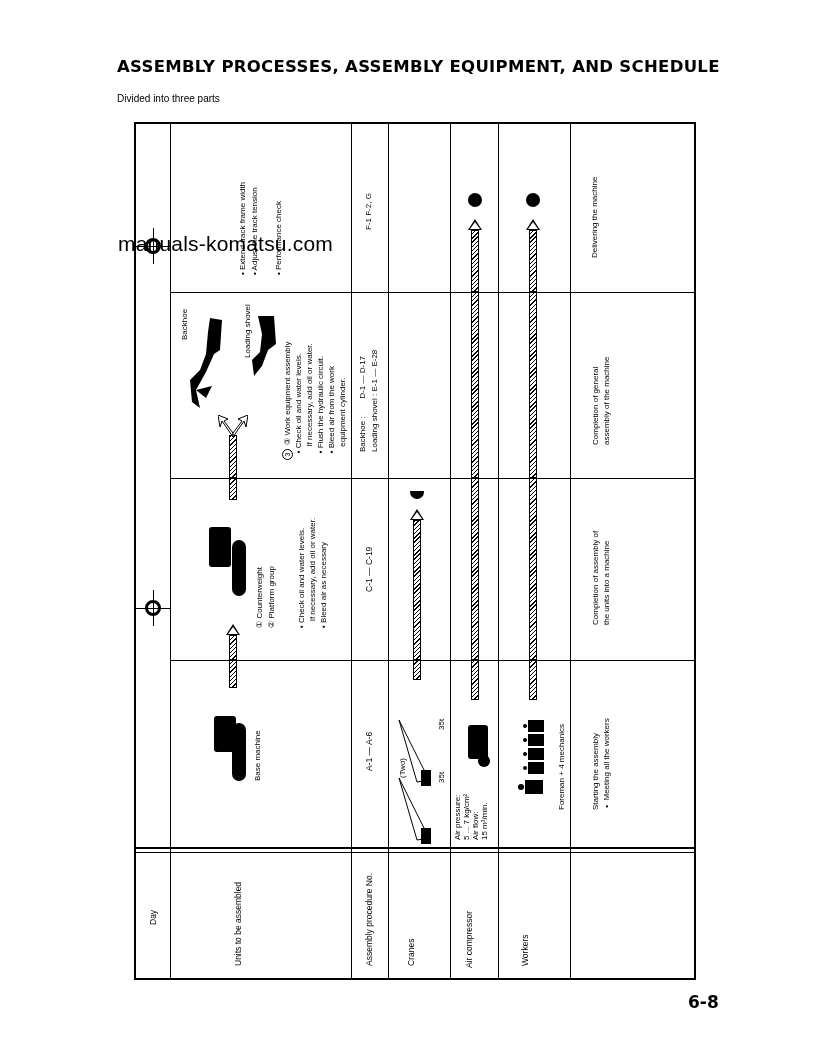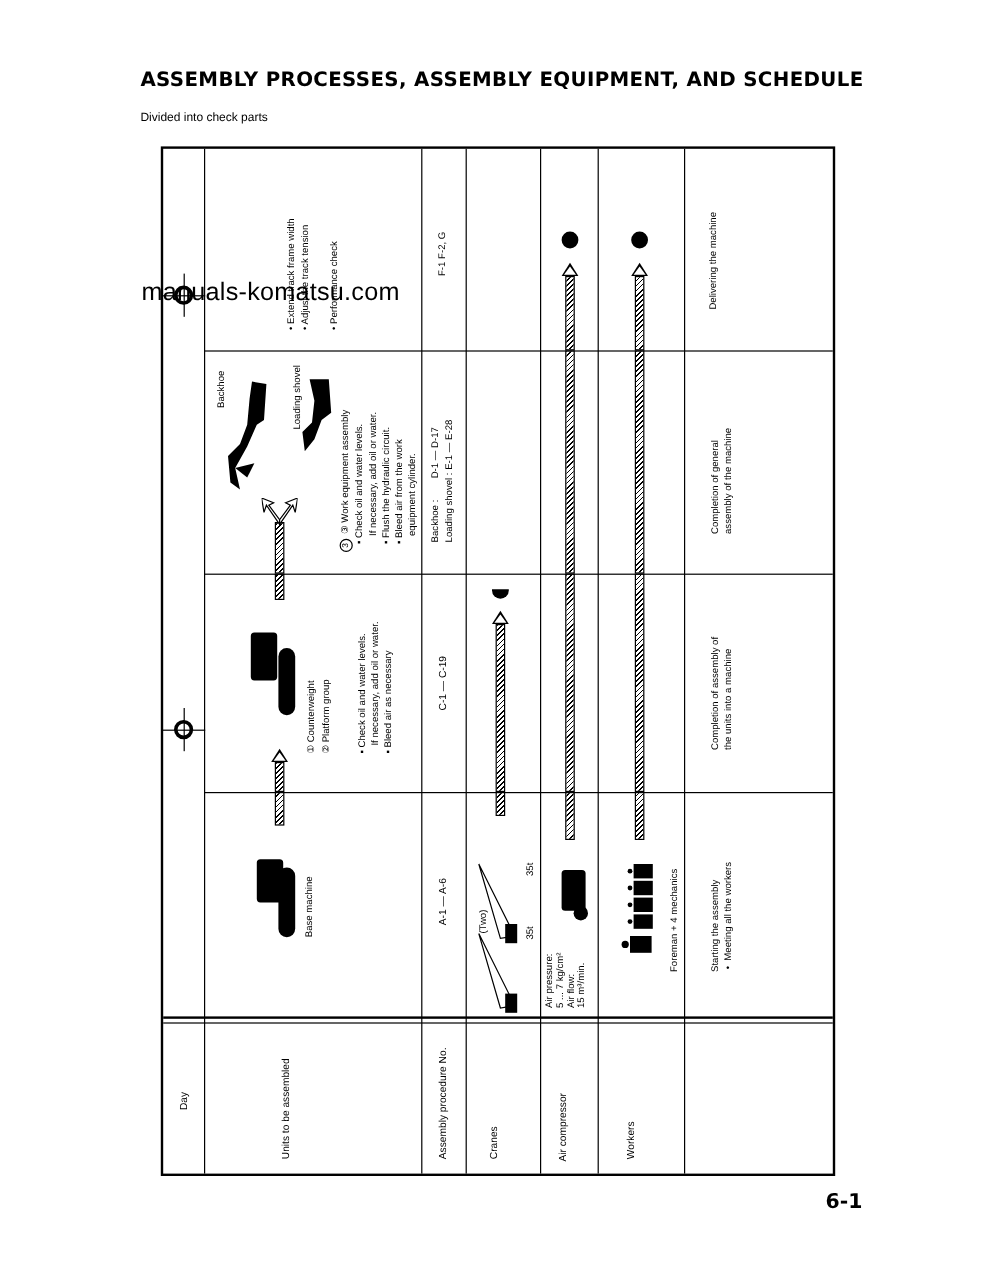--- a/index.html
+++ b/index.html
@@ -20,21 +20,21 @@
   .sun.ring{background:#fff;border:3px solid #000;box-sizing:border-box;}
   .machine{position:absolute;background:#000;border-radius:3px;}
   .track{position:absolute;background:#000;border-radius:12px;}
   .small{font-size:8px;}
   .circ{display:inline-block;width:9px;height:9px;border:1px solid #000;border-radius:50%;font-size:7px;line-height:9px;text-align:center;margin-right:4px;}
 </style>
 </head>
 <body>
 
 <div class="title">ASSEMBLY PROCESSES, ASSEMBLY EQUIPMENT, AND SCHEDULE</div>
-<div class="subtitle">Divided into check parts</div>
+<div class="subtitle">Divided into three parts</div>
 <div class="watermark">manuals-komatsu.com</div>
 
 <div class="table">
 
   <div class="vline" style="left:34px"></div>
   <div class="vline" style="left:215px"></div>
   <div class="vline" style="left:252px"></div>
   <div class="vline" style="left:314px"></div>
   <div class="vline" style="left:362px"></div>
   <div class="vline" style="left:434px"></div>
@@ -193,13 +193,13 @@
 </div>
 <div class="rot small" style="left:364px;top:230px">F-1    F-2, G</div>
 <div class="hatch-v" style="left:471px;top:230px;height:62px"></div>
 <div class="arrowhead" style="left:468px;top:219px"></div>
 <div class="sun" style="left:468px;top:193px;width:14px;height:14px"></div>
 <div class="hatch-v" style="left:529px;top:230px;height:62px"></div>
 <div class="arrowhead" style="left:526px;top:219px"></div>
 <div class="sun" style="left:526px;top:193px;width:14px;height:14px"></div>
 <div class="rot small" style="left:590px;top:258px">Delivering the machine</div>
 
-<div class="pagenum">6-1</div>
+<div class="pagenum">6-8</div>
 
 </body></html>

